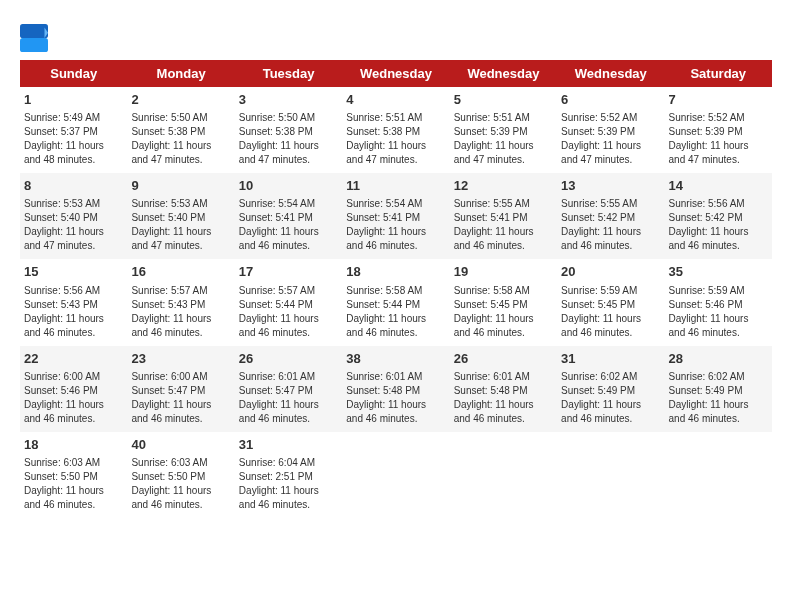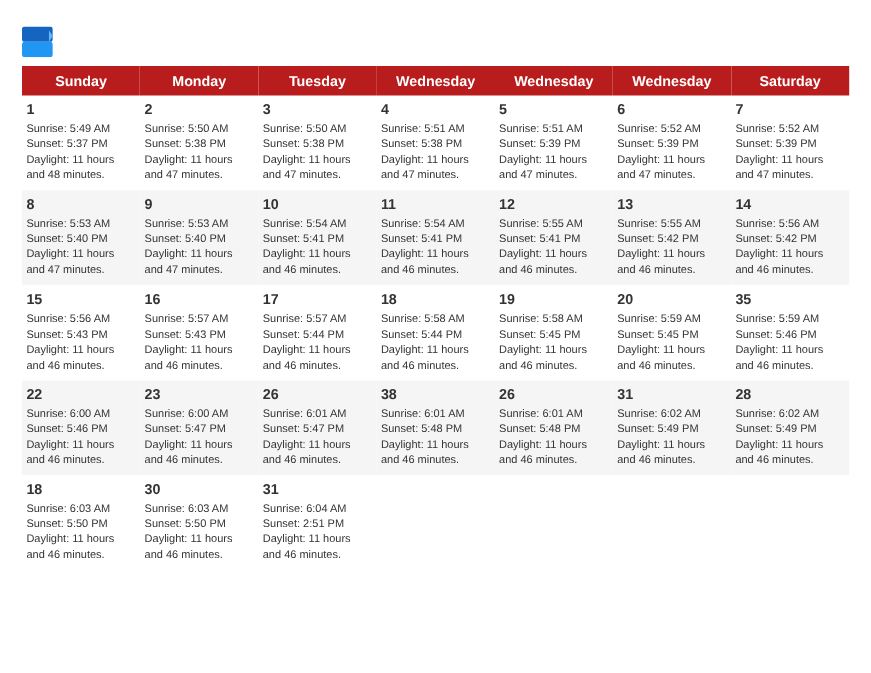--- a/index.html
+++ b/index.html
@@ -333,21 +333,21 @@
       </tr>
       <tr>
         <td>
           <span class="day-num">18</span>
           <div class="day-info">Sunrise: 6:03 AM</div>
           <div class="day-info">Sunset: 5:50 PM</div>
           <div class="day-info">Daylight: 11 hours</div>
           <div class="day-info">and 46 minutes.</div>
         </td>
         <td>
-          <span class="day-num">30</span>
+          <span class="day-num">40</span>
           <div class="day-info">Sunrise: 6:03 AM</div>
           <div class="day-info">Sunset: 5:50 PM</div>
           <div class="day-info">Daylight: 11 hours</div>
           <div class="day-info">and 46 minutes.</div>
         </td>
         <td>
           <span class="day-num">31</span>
           <div class="day-info">Sunrise: 6:04 AM</div>
           <div class="day-info">Sunset: 2:51 PM</div>
           <div class="day-info">Daylight: 11 hours</div>

